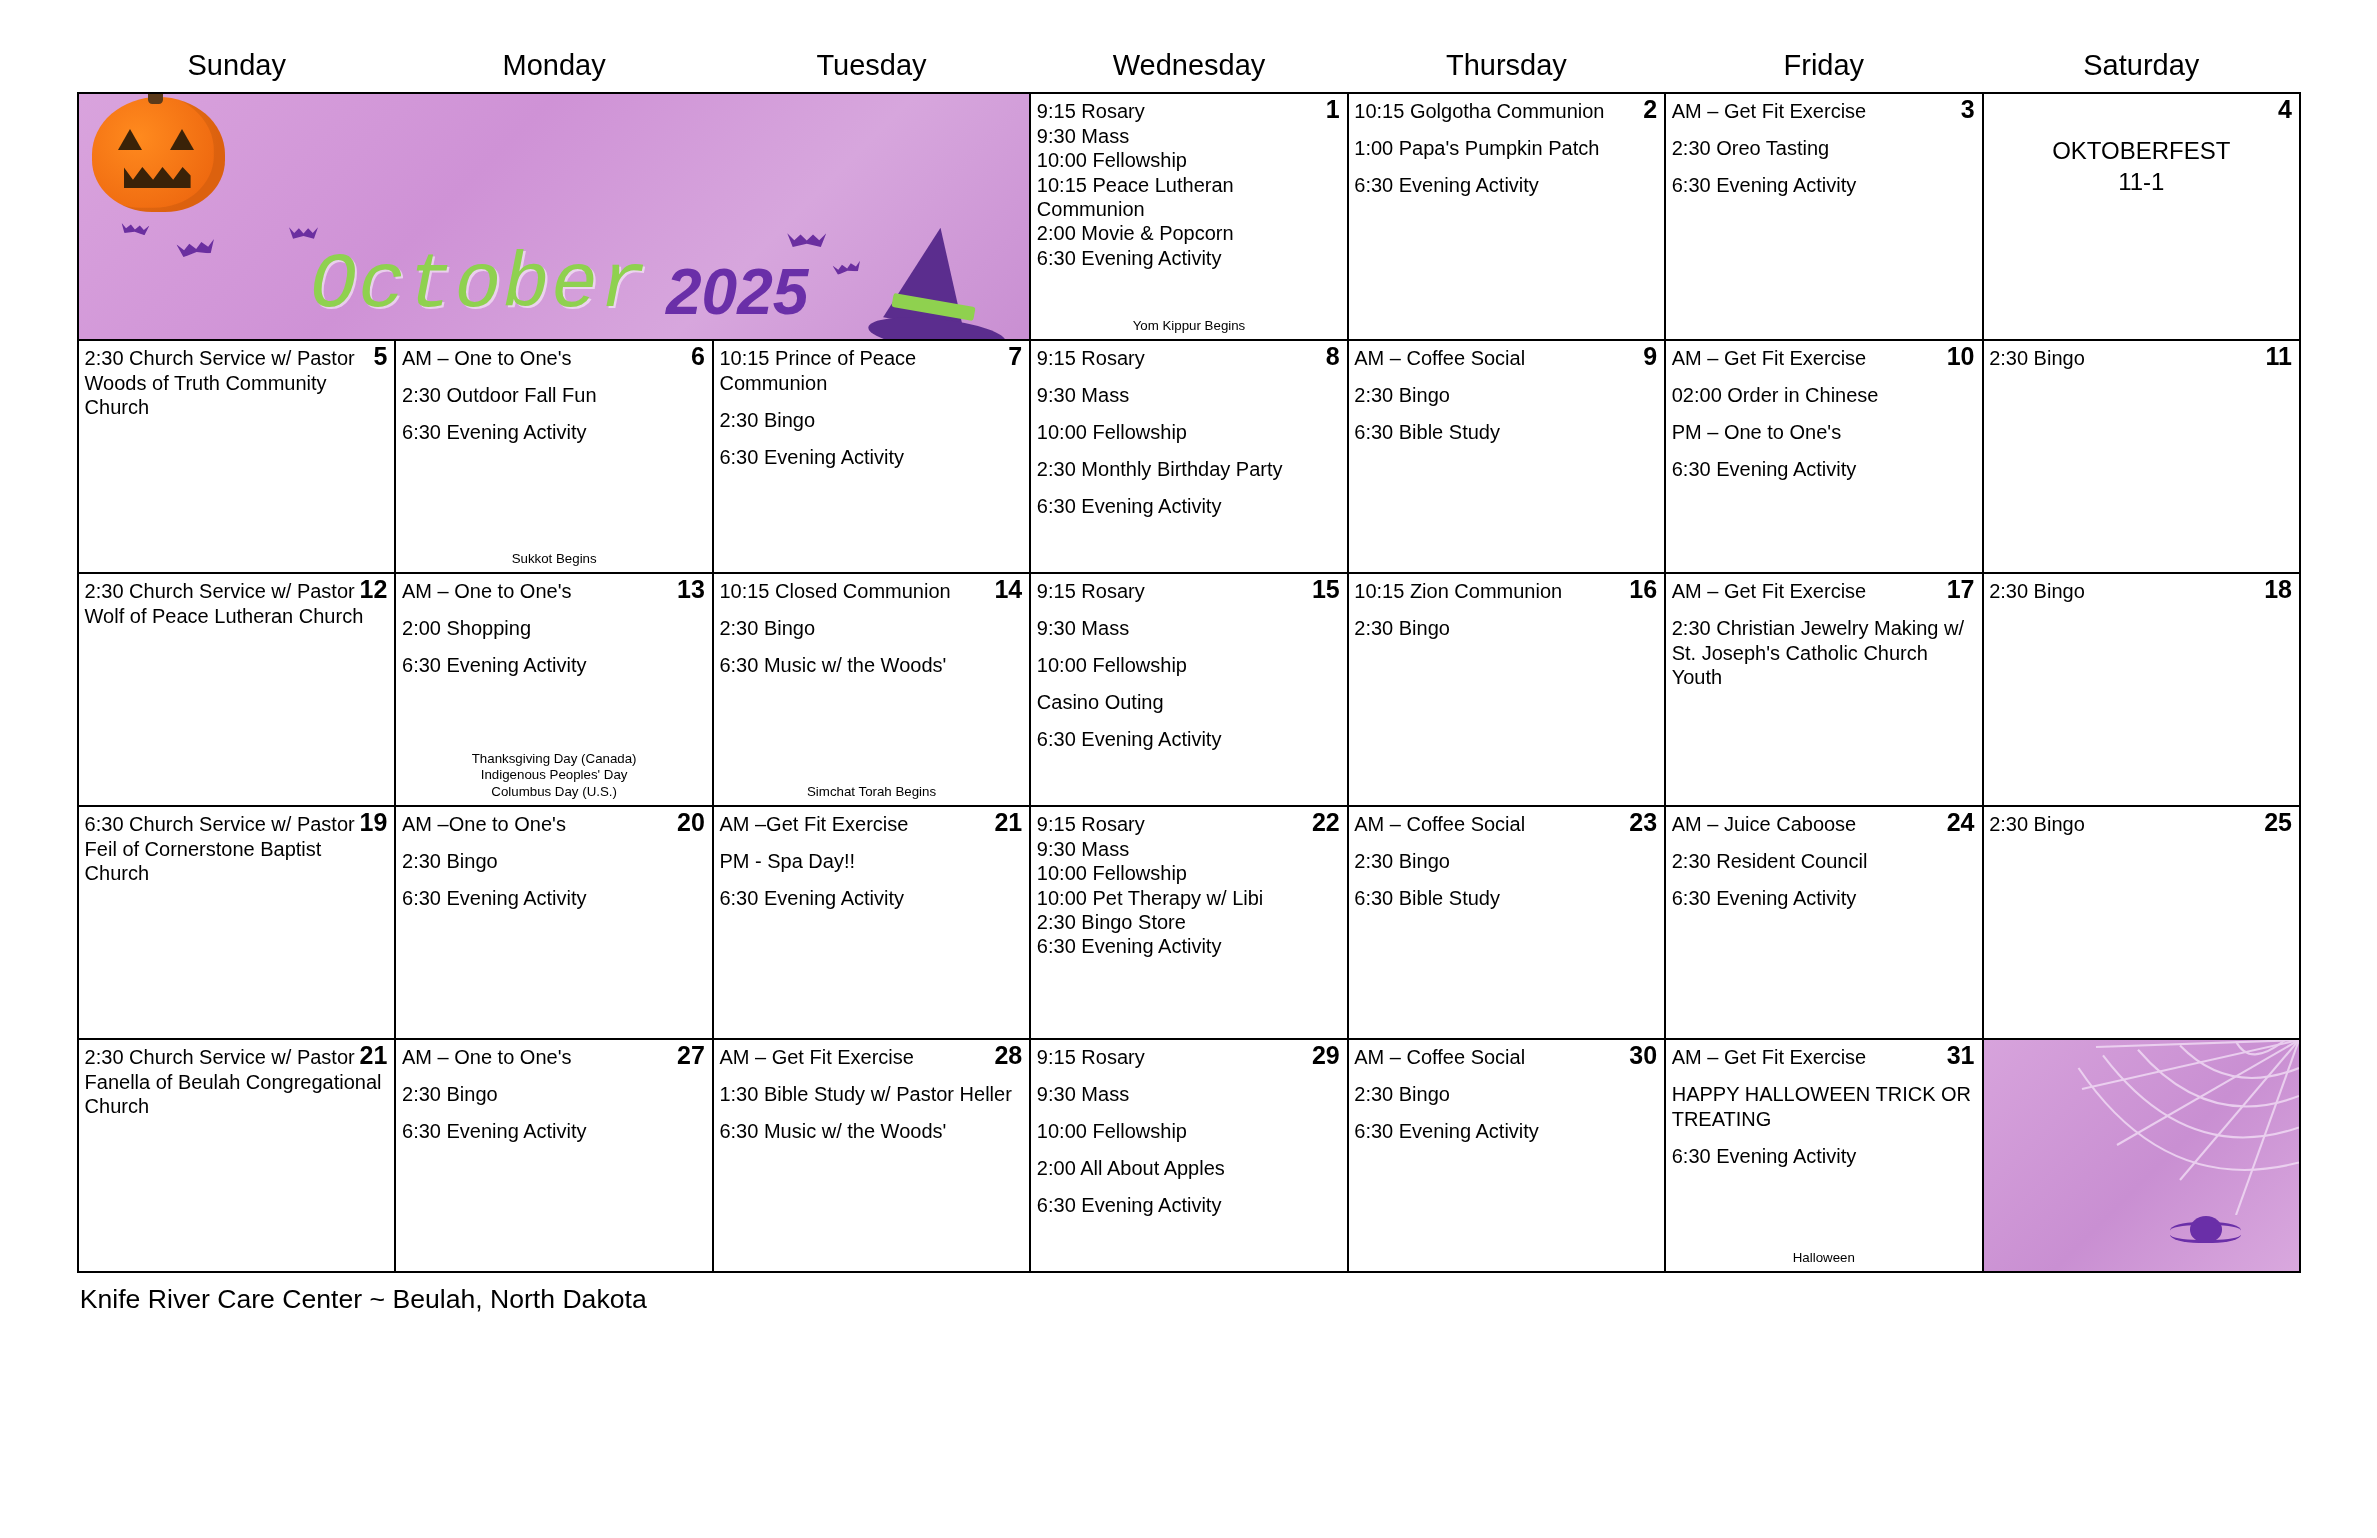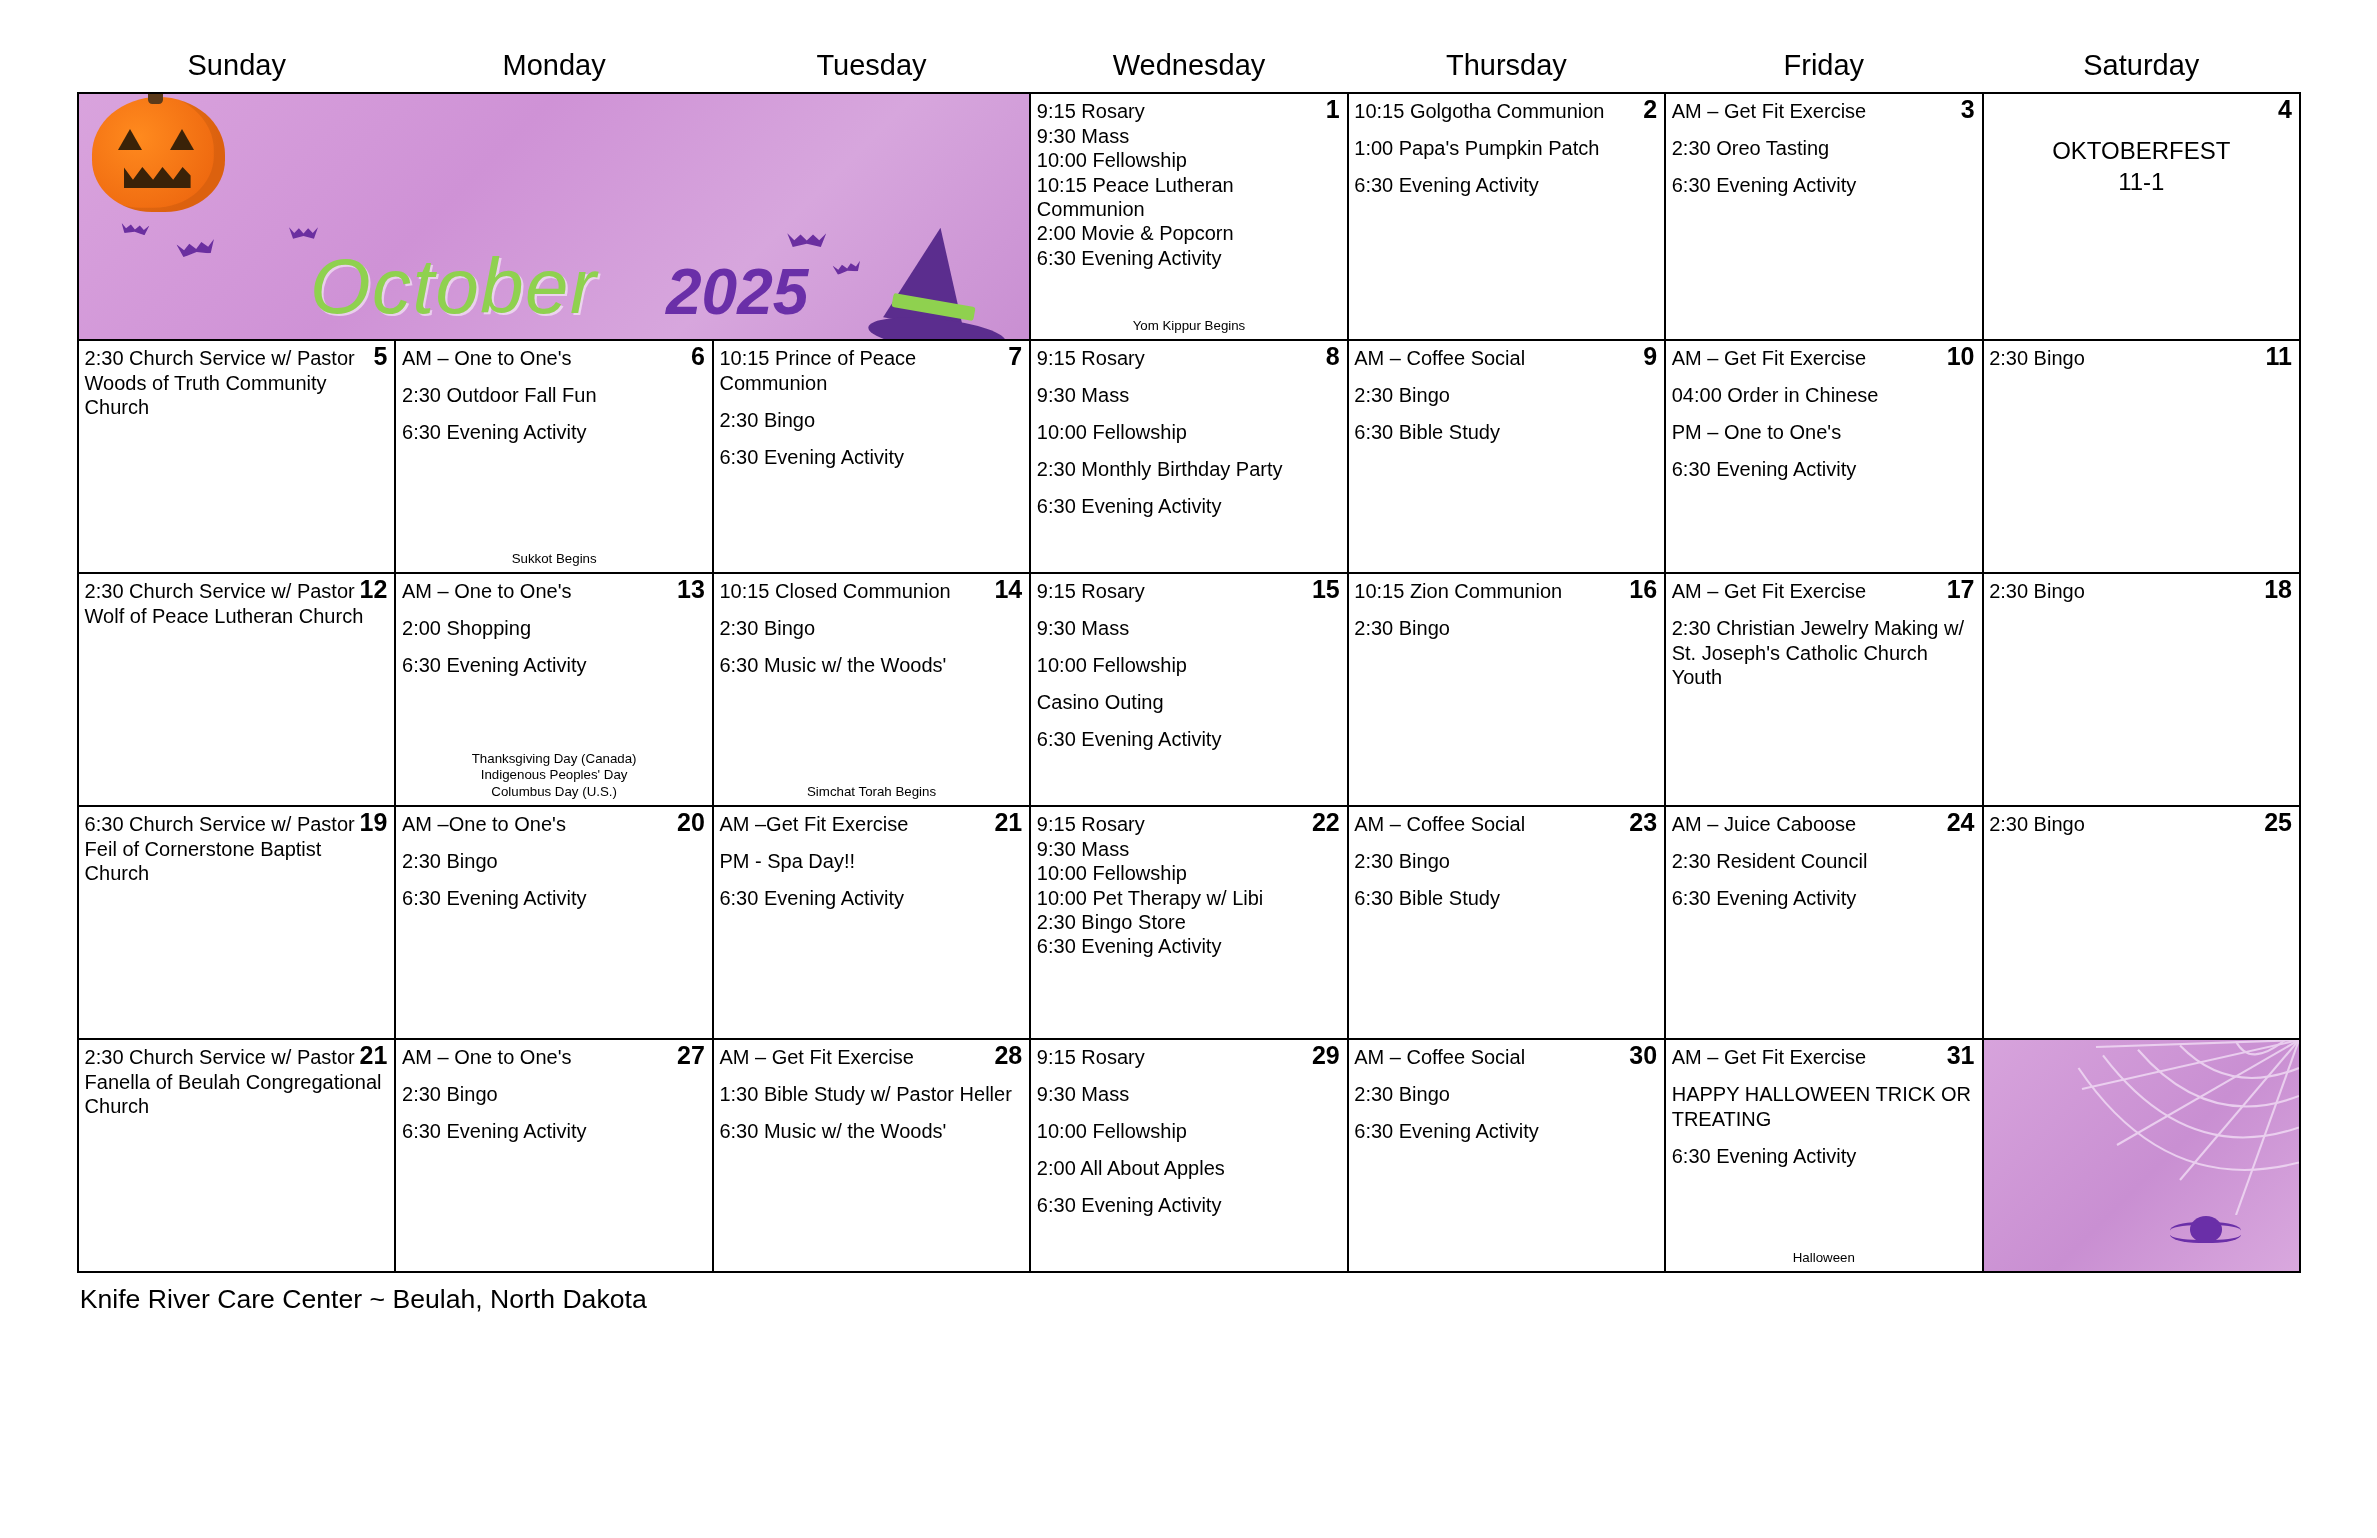--- a/index.html
+++ b/index.html
@@ -161,21 +161,21 @@
   }
   .bat.b1 { left: 98px; top: 24px; transform: rotate(-8deg); }
   .bat.b2 { left: 210px; top: 9.8px; width: 29px; height: 12.6px; }
   .bat.b3 { left: 42px; top: 7px; width: 28px; height: 11.2px; transform: rotate(6deg); }
   .bat.b4 { right: 203px; top: 15.4px; width: 39px; height: 15.4px; }
   .bat.b5 { right: 168px; top: 46px; width: 28px; height: 11.2px; transform: rotate(-10deg); }
   .month-name {
     position: absolute;
     left: 231px;
     top: 25px;
-    font-family: Liberation Sans, sans-serif;
+    font-family: Liberation Mono, monospace;
     font-style: italic;
     font-size: 78px;
     color: #8fd14f;
     text-shadow: 2.1px 2.1px 0 rgba(255,255,255,0.55);
     letter-spacing: 1.4px;
   }
   .month-year {
     position: absolute;
     left: 587px;
     top: 39px;
@@ -357,21 +357,21 @@
           <div class="events">
               <div class="ev">AM – Coffee Social</div>
               <div class="ev">2:30 Bingo</div>
               <div class="ev">6:30 Bible Study</div>
             </div>
         </td>
         <td class="day">
           <div class="daynum">10</div>
           <div class="events">
               <div class="ev">AM – Get Fit Exercise</div>
-              <div class="ev">04:00 Order in Chinese</div>
+              <div class="ev">02:00 Order in Chinese</div>
               <div class="ev">PM – One to One's</div>
               <div class="ev">6:30 Evening Activity</div>
             </div>
         </td>
         <td class="day">
           <div class="daynum">11</div>
           <div class="events">
               <div class="ev">2:30 Bingo</div>
             </div>
         </td>

